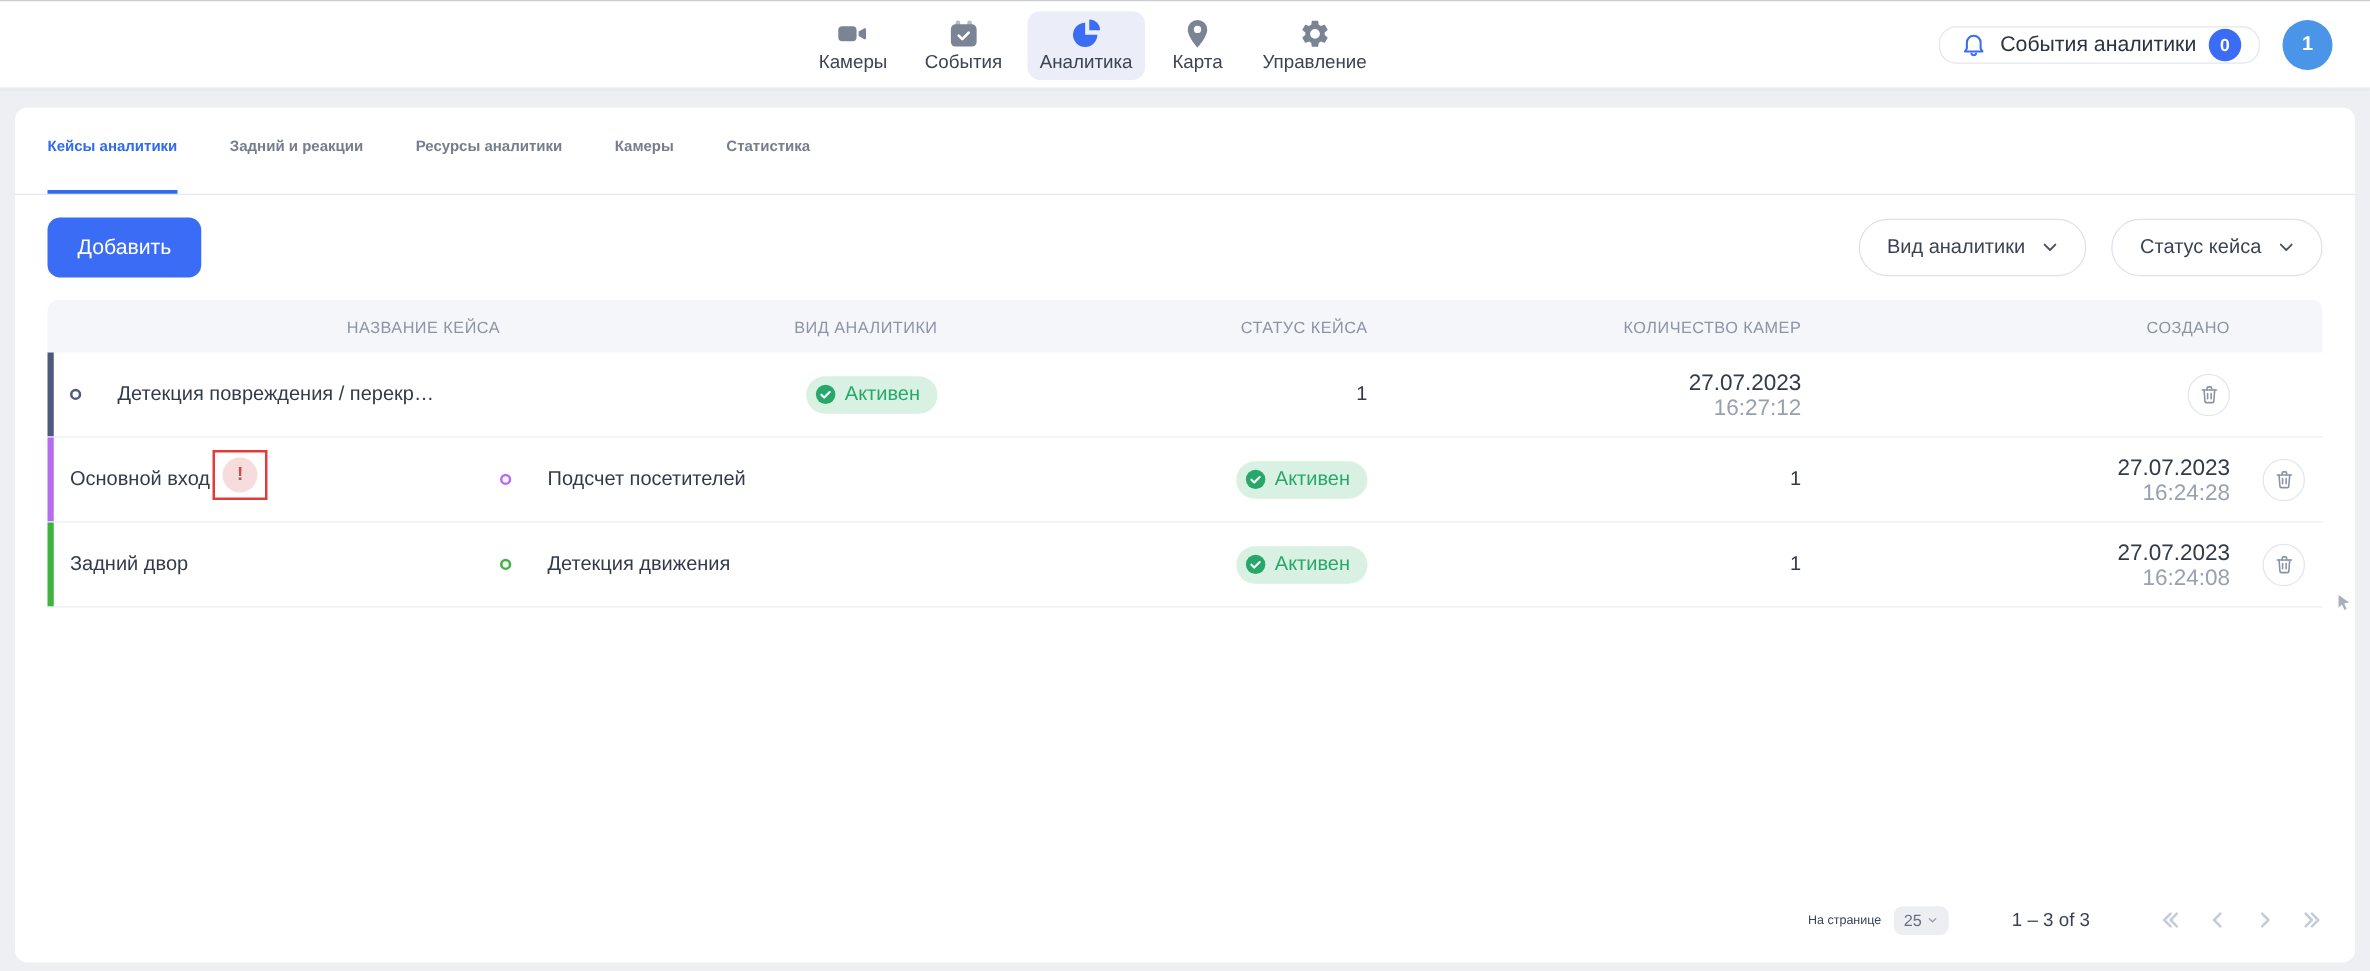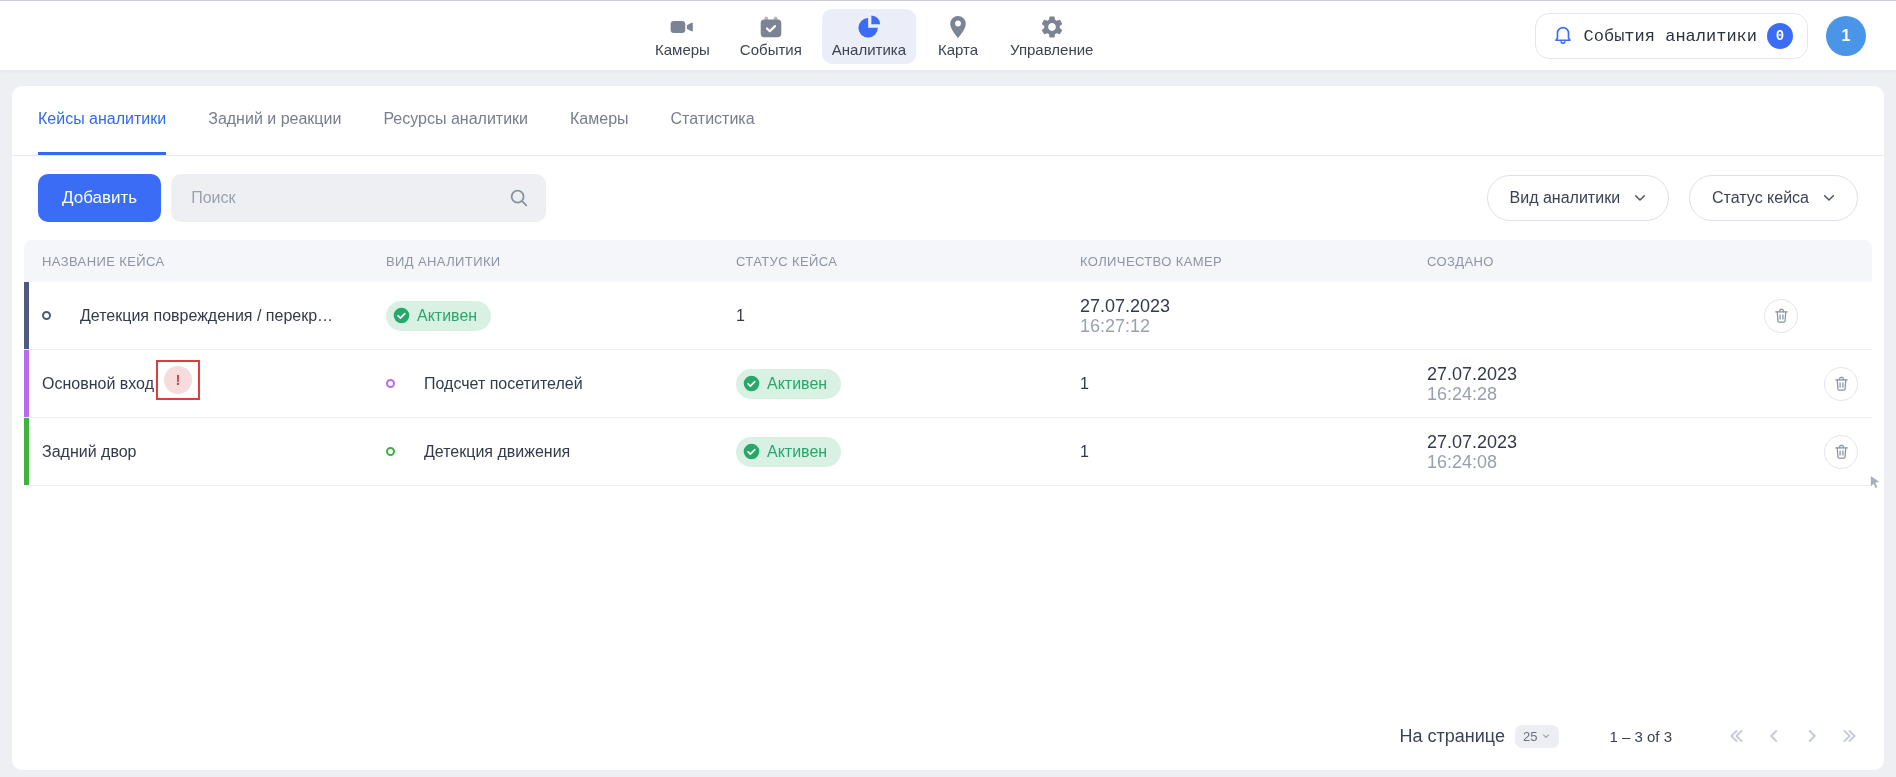--- a/index.html
+++ b/index.html
@@ -27,22 +27,22 @@
   }
   .nav-item.active { background:#EBEDF8; }
   .nav-item .nicon { width:26px; height:26px; display:flex; align-items:center; justify-content:center; }
   .nav-item .nlabel { font-size:15px; color:#3C4352; margin-top:1px; white-space:nowrap; }
   .top-right {
     position:absolute; right:30px; top:0; height:70px;
     display:flex; align-items:center; gap:18px;
   }
   .events-btn {
     display:flex; align-items:center; gap:10px;
-    height:46px; padding:0 14px 0 16px;
-    background:#fff; border:1px solid #E3E6EC; border-radius:14px; cursor:pointer;font-family:Liberation Mono, monospace;
+    height:30px; padding:0 14px 0 16px;
+    background:#fff; border:1px solid #E3E6EC; border-radius:14px; cursor:pointer;
   }
   .events-btn .elabel { font-size:17px; color:#2B3240; white-space:nowrap; }
   .events-badge {
     min-width:26px; height:26px; border-radius:13px; background:#3B6CF5;
     color:#fff; font-size:14px; font-weight:bold;
     display:flex; align-items:center; justify-content:center; padding:0 7px;
   }
   .avatar {
     width:40px; height:40px; border-radius:50%; background:#4A95E8;
     color:#fff; font-size:16px; font-weight:bold;
@@ -51,22 +51,22 @@
 
   
   .panel {
     margin:15px 12px 0; height:684px; background:#fff; border-radius:10px;
     display:flex; flex-direction:column; position:relative;
   }
   .tabs {
     display:flex; gap:42px; padding:24px 26px 0; border-bottom:1px solid #E6E8EE; height:70px;
   }
   .tab {
-    font-size:16px; color:#767E8E; padding-bottom:6px; cursor:pointer;
-    border-bottom:3px solid transparent; white-space:nowrap;
+    font-size:12px; color:#767E8E; padding-bottom:6px; cursor:pointer;
+    border-bottom:3px solid transparent; white-space:nowrap;font-weight:bold;
   }
   .tab.active { color:#2F6BF0; border-bottom-color:#2F6BF0; }
 
   .toolbar {
     display:flex; align-items:center; margin:18px 26px 0; height:48px;
   }
   .add-btn {
     height:48px; padding:0 24px; background:#3B6CF5; color:#fff;
     border:none; border-radius:10px; font-size:17px; cursor:pointer;
     font-family:inherit;
@@ -81,21 +81,21 @@
   }
   .search-input::placeholder { color:#9AA1B0; }
   .filters { margin-left:auto; display:flex; gap:20px; }
   .filter-pill {
     height:46px; padding:0 20px 0 22px; border:1px solid #DDE1E9; border-radius:23px;
     background:#fff; display:flex; align-items:center; gap:12px; cursor:pointer;
   }
   .filter-pill .flabel { font-size:16px; color:#3A4254; white-space:nowrap; }
 
   
-  .table { margin:18px 12px 0; }
+  .table { margin:18px 26px 0;text-align:right; }
   .tgrid {
     display:grid;
     grid-template-columns:344px 350px 344px 347px 1fr 60px;
     align-items:center; padding-left:18px; padding-right:14px;
   }
   .thead {
     height:42px; background:#F5F6F9; border-radius:8px 8px 0 0;
   }
   .th { font-size:13px; color:#8C94A6; letter-spacing:.03em; white-space:nowrap; }
   .trow {
@@ -126,21 +126,21 @@
   .trash-btn {
     width:34px; height:34px; border-radius:50%; border:1px solid #E2E5EB; background:#fff;
     display:flex; align-items:center; justify-content:center; cursor:pointer; justify-self:end;
   }
 
   
   .pagefoot {
     margin-top:auto; height:56px; display:flex; align-items:center;
     justify-content:flex-end; padding:0 22px 12px 0; gap:0;
   }
-  .perpage-label { font-size:18px; color:#3A4254; }
+  .perpage-label { font-size:10px; color:#3A4254; }
   .perpage-pill {
     margin-left:10px; display:flex; align-items:center; gap:4px;
     background:#ECEEF2; border-radius:7px; padding:4px 8px; cursor:pointer;
     font-size:13px; color:#697083;
   }
   .range-text { margin-left:50px; font-size:15px; color:#3A4254; }
   .pager { margin-left:52px; display:flex; gap:14px; }
   .pager-btn { width:24px; height:24px; background:none; border:none; cursor:pointer; padding:0; display:flex; align-items:center; justify-content:center; }
 
   .mouse-cursor { position:absolute; right:2px; top:390px; color:#8A93A3; }
@@ -216,29 +216,20 @@
   <div class="tabs" id="tabs">
       <div class="tab active">Кейсы аналитики</div>
       <div class="tab">Задний и реакции</div>
       <div class="tab">Ресурсы аналитики</div>
       <div class="tab">Камеры</div>
       <div class="tab">Статистика</div>
     </div>
 
   <div class="toolbar">
     <button class="add-btn">Добавить</button>
-    <div class="search-wrap">
-      <input class="search-input" placeholder="Поиск" style="">
-      <span style="display:flex">
-        <svg width="22" height="22" viewBox="0 0 24 24" fill="none" stroke="#8992A3" stroke-width="2" stroke-linecap="round">
-          <circle cx="10.5" cy="10.5" r="6.5"></circle>
-            <path d="M15.3 15.3 L20 20"></path>
-        </svg>
-      </span>
-    </div>
     <div class="filters" id="filters">
         <div class="filter-pill">
           <span class="flabel">Вид аналитики</span>
           <span style="display:flex">
             <svg width="16" height="16" viewBox="0 0 24 24" fill="none" stroke="#4A5263" stroke-width="2.2" stroke-linecap="round" stroke-linejoin="round">
               <path d="M5.5 8.5l6.5 6.5 6.5-6.5"></path>
             </svg>
           </span>
         </div>
         <div class="filter-pill">

